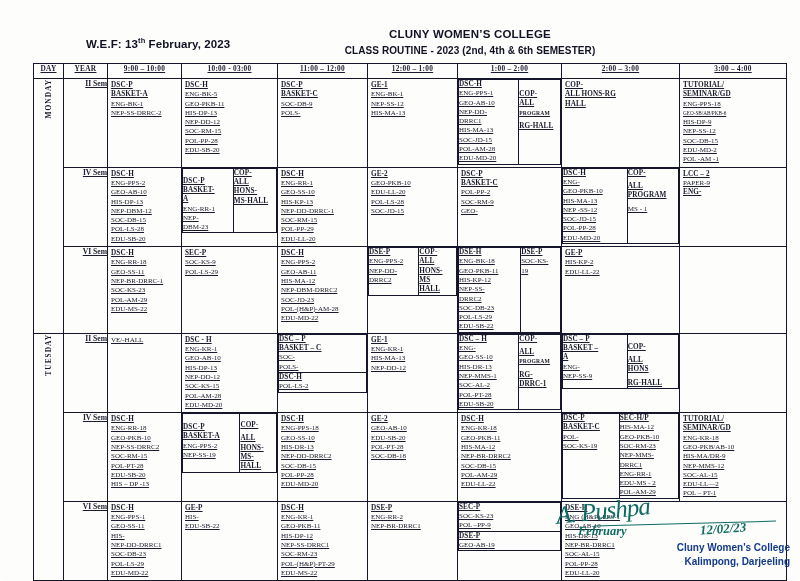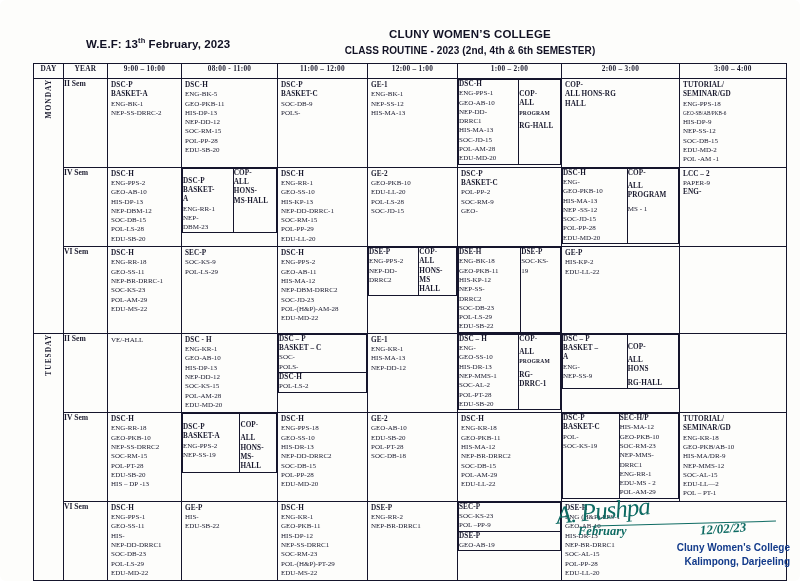--- a/index.html
+++ b/index.html
@@ -32,20 +32,21 @@
   .title1{font-size:11.5px;letter-spacing:.2px;line-height:15px;}
   .title2{font-size:10px;letter-spacing:.1px;line-height:15px;margin-top:1px;}
 
   
   table.routine{
     position:absolute;left:33px;top:63px;
     width:753px;
     border-collapse:collapse;
     table-layout:fixed;
     font-family:"Liberation Serif", serif;
+    text-decoration:underline;
   }
   table.routine td,table.routine th{
     border:1px solid #15152c;
     vertical-align:top;
     padding:0;
   }
   thead th{
     text-align:center;
     font-size:7.3px;
     font-weight:bold;
@@ -62,21 +63,21 @@
     font-size:7.4px;font-weight:bold;letter-spacing:1px;
   }
   td.daycell .vert{
     writing-mode:vertical-rl;
     transform:rotate(180deg);
     display:inline-block;
     white-space:nowrap;
   }
   td.yearcell{
     width:44px;
-    text-align:left;vertical-align:middle;
+    text-align:right;vertical-align:middle;
     font-size:7.6px;font-weight:bold;
   }
   
   .slot{
     width:100%;
     border-collapse:collapse;
     table-layout:fixed;
     height:100%;
   }
   .slot td{
@@ -153,21 +154,21 @@
       <col style="width:90px">
         <col style="width:104px">
         <col style="width:118px">
       <col style="width:107px">
     </colgroup>
     <thead>
       <tr>
         <th>DAY</th>
         <th>YEAR</th>
         <th>9:00 – 10:00</th>
-        <th>08:00 - 11:00</th>
+        <th>10:00 - 03:00</th>
         <th>11:00 – 12:00</th>
         <th>12:00 – 1:00</th>
         <th>1:00 – 2:00</th>
         <th>2:00 – 3:00</th>
         <th>3:00 – 4:00</th>
       </tr>
     </thead>
     <tbody>
 
       <tr>

